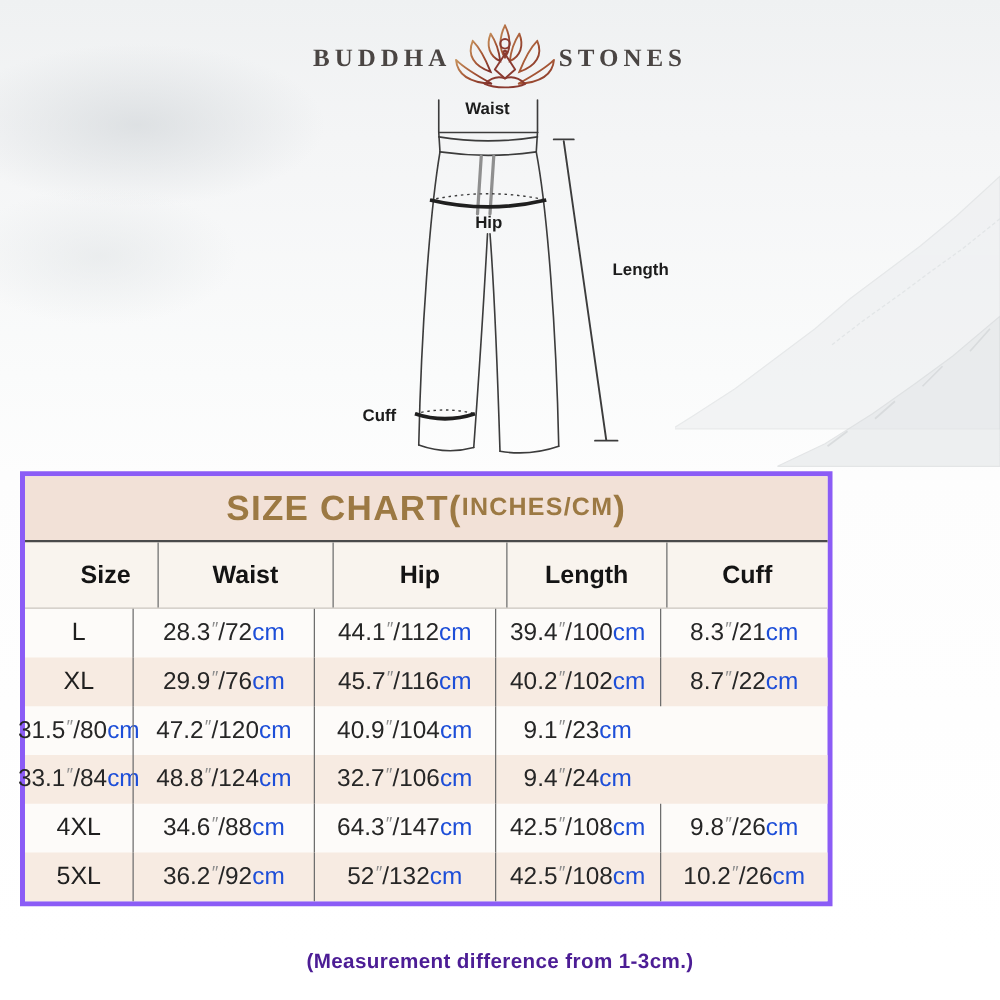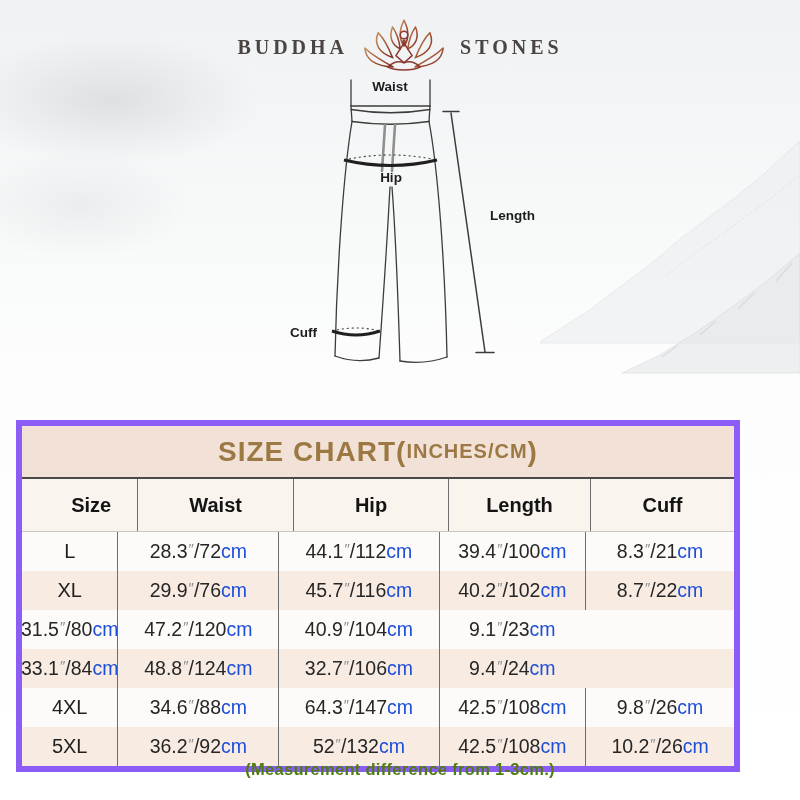--- a/index.html
+++ b/index.html
@@ -9,45 +9,45 @@
     background:linear-gradient(180deg,#eff1f2 0px,#f4f5f6 110px,#fafbfb 300px,#fdfdfd 380px,#ffffff 760px);
   }
   
   .wisp{position:absolute;pointer-events:none;}
   .wisp-tl{left:-40px;top:35px;width:300px;height:130px;
     background:radial-gradient(closest-side,rgba(214,218,221,.75),rgba(214,218,221,0));}
   .wisp-l2{left:-30px;top:150px;width:220px;height:110px;
     background:radial-gradient(closest-side,rgba(222,226,228,.5),rgba(222,226,228,0));}
   .mountains{position:absolute;right:0;top:135px;width:260px;height:245px;pointer-events:none;}
   
-  .brand{position:absolute;top:16px;left:0;width:100%;display:flex;justify-content:center;align-items:center;gap:13px;}
+  .brand{position:absolute;top:16px;left:0;width:100%;display:flex;justify-content:center;align-items:center;}
   .brand-word{font-family:"Liberation Serif", serif;font-size:20px;letter-spacing:4px;color:#4a4543;font-weight:600;}
   .brand-icon{width:86px;height:62px;}
   
   .pants{position:absolute;left:278px;top:74px;width:262px;height:302px;}
   .pants text{font-family:"Liberation Sans", sans-serif;font-weight:700;font-size:13.5px;fill:#1c1c1c;}
   
-  .sizechart{position:absolute;left:16px;top:377px;width:724px;border:6px solid #8b5cf6;background:#fdfbf9;box-sizing:border-box;margin-top:43px;}
+  .sizechart{position:absolute;left:16px;top:377px;width:650px;border:4px solid #8b5cf6;background:#fdfbf9;box-sizing:border-box;}
   .chart-title{height:51px;background:#f2e1d7;border-bottom:2px solid #4a4a4a;
     display:flex;align-items:center;justify-content:center;color:#9c7943;font-weight:700;letter-spacing:1px;}
   .chart-title .big{font-size:28px;}
   .chart-title .small{font-size:20px;letter-spacing:1px;}
   .trow{display:grid;grid-template-columns:13.4% 22.6% 22.5% 20.6% 20.9%;align-items:center;}
   .thead{height:52px;background:#f9f4ee;border-bottom:1px solid #cbc6c0;padding-left:23px;}
   .thead .tcell{font-weight:700;font-size:20px;color:#141414;}
   .tcell{height:100%;display:flex;align-items:center;justify-content:center;box-sizing:border-box;}
   .trow .tcell + .tcell{border-left:1px solid #6e6e6e;}
   .drow{height:39px;font-size:19.5px;color:#262626;}
   .drow.alt{background:#f7ebe2;}
   .drow .size-cell{font-size:20px;color:#1f1f1f;}
   .meas .dq{color:#8f8f8f;font-size:15px;position:relative;top:-3px;margin-left:1px;}
   .meas .cmu{color:#1d4ed8;}
   
   .footnote{position:absolute;top:760px;left:0;width:100%;text-align:center;
-    font-weight:700;font-size:16.5px;color:#4d7c0f;letter-spacing:.3px;}
+    font-weight:700;font-size:16.5px;color:#4c1d95;letter-spacing:.3px;}
 </style>
 </head>
 <body>
 
 <div class="wisp wisp-tl"></div>
 <div class="wisp wisp-l2"></div>
 <svg class="mountains" viewBox="0 0 260 245">
   <path d="M260,6 L225,38 L196,62 L168,83 L140,104 L112,128 L80,152 L48,176 L14,198 L-2,208 L260,208 Z" fill="#ebedef" opacity="0.55" stroke="#d7dadc" stroke-width="1"></path>
   <path d="M260,40 L230,64 L205,82 L178,102 L150,122 L124,142" fill="none" stroke="#dcdfe1" stroke-width="1" stroke-dasharray="3 2" opacity="0.7"></path>
   <path d="M260,118 L222,150 L192,172 L158,196 L120,220 L82,238 L260,238 Z" fill="#e4e7e9" opacity="0.6" stroke="#d3d6d8" stroke-width="1"></path>

